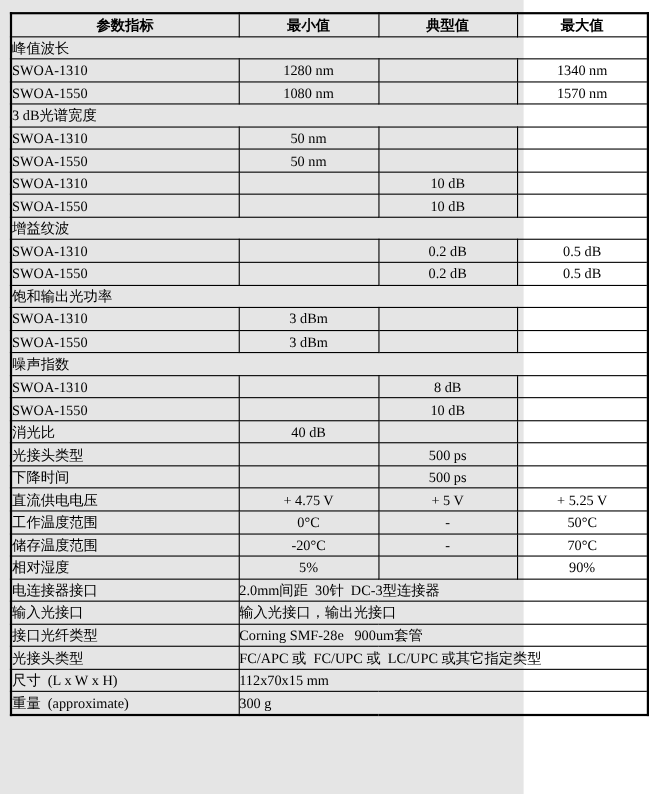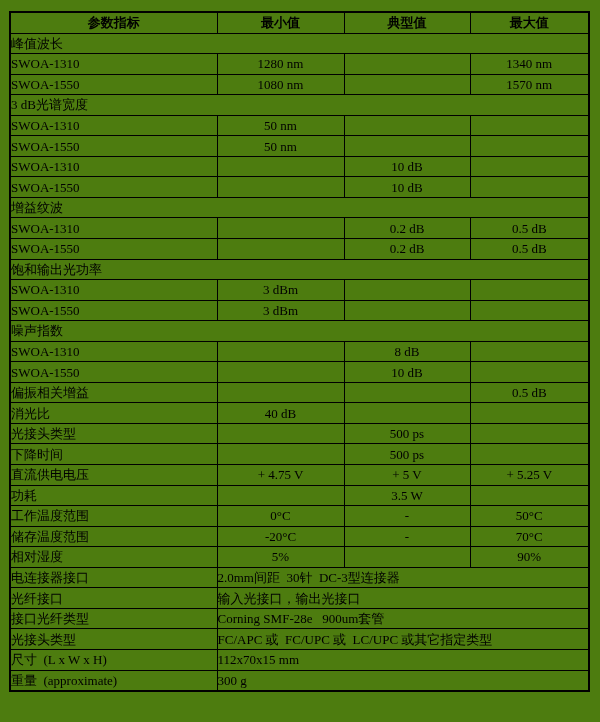--- a/index.html
+++ b/index.html
@@ -5,23 +5,23 @@
   html, body {
     margin: 0;
     padding: 0;
     background: #ffffff;
     width: 600px;
     height: 722px;
     font-family: "Liberation Serif", "DejaVu Serif", serif;
   }
   .page {
     position: relative;
-    width: 600px;
+    width: 476px;
     height: 722px;
-    background: #4d7c0f;
+    background: #e5e5e5;
   }
   table.spec {
     position: absolute;
     left: 9px;
     top: 11px;
     width: 579px;
     border-collapse: collapse;
     table-layout: fixed;
     border: 2px solid #000000;
   }
@@ -154,26 +154,20 @@
           <td class="val">8 dB</td>
           <td class="val"></td>
         </tr>
         <tr>
           <td class="param">SWOA-1550</td>
           <td class="val"></td>
           <td class="val">10 dB</td>
           <td class="val"></td>
         </tr>
         <tr>
-          <td class="param">偏振相关增益</td>
-          <td class="val"></td>
-          <td class="val"></td>
-          <td class="val">0.5 dB</td>
-        </tr>
-        <tr>
           <td class="param">消光比</td>
           <td class="val">40 dB</td>
           <td class="val"></td>
           <td class="val"></td>
         </tr>
         <tr>
           <td class="param">光接头类型</td>
           <td class="val"></td>
           <td class="val">500 ps</td>
           <td class="val"></td>
@@ -184,26 +178,20 @@
           <td class="val">500 ps</td>
           <td class="val"></td>
         </tr>
         <tr>
           <td class="param">直流供电电压</td>
           <td class="val">+ 4.75 V</td>
           <td class="val">+ 5 V</td>
           <td class="val">+ 5.25 V</td>
         </tr>
         <tr>
-          <td class="param">功耗</td>
-          <td class="val"></td>
-          <td class="val">3.5 W</td>
-          <td class="val"></td>
-        </tr>
-        <tr>
           <td class="param">工作温度范围</td>
           <td class="val">0°C</td>
           <td class="val">-</td>
           <td class="val">50°C</td>
         </tr>
         <tr>
           <td class="param">储存温度范围</td>
           <td class="val">-20°C</td>
           <td class="val">-</td>
           <td class="val">70°C</td>
@@ -212,21 +200,21 @@
           <td class="param">相对湿度</td>
           <td class="val">5%</td>
           <td class="val"></td>
           <td class="val">90%</td>
         </tr>
         <tr>
           <td class="param">电连接器接口</td>
           <td class="merged-val" colspan="3">2.0mm间距  30针  DC-3型连接器</td>
         </tr>
         <tr>
-          <td class="param">光纤接口</td>
+          <td class="param">输入光接口</td>
           <td class="merged-val" colspan="3">输入光接口，输出光接口</td>
         </tr>
         <tr>
           <td class="param">接口光纤类型</td>
           <td class="merged-val" colspan="3">Corning SMF-28e   900um套管</td>
         </tr>
         <tr>
           <td class="param">光接头类型</td>
           <td class="merged-val" colspan="3">FC/APC 或  FC/UPC 或  LC/UPC 或其它指定类型</td>
         </tr>

